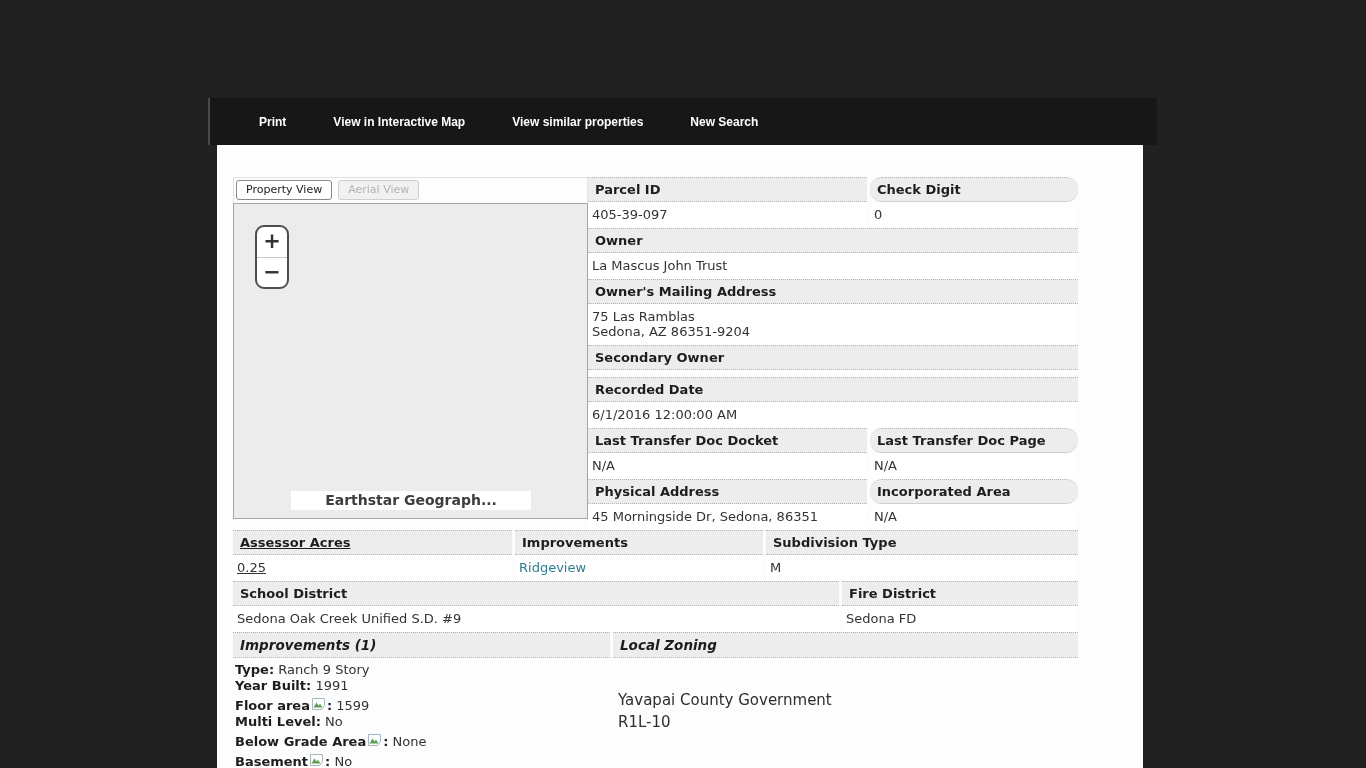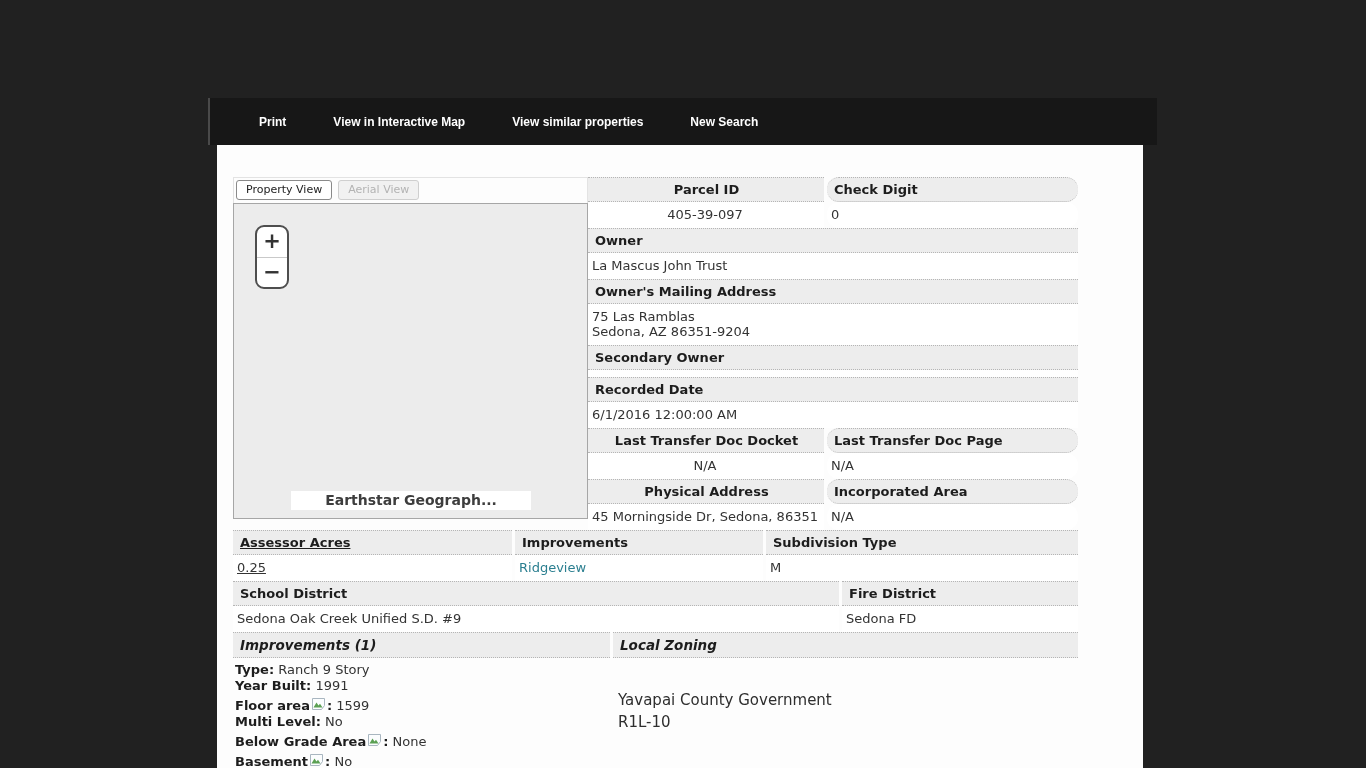--- a/index.html
+++ b/index.html
@@ -66,21 +66,21 @@
   .map-attrib {
     position: absolute; left: 57px; bottom: 8px; width: 240px;
     background: #ffffff; text-align: center;
     font-size: 14px; font-weight: bold; color: #3d3d3d;
     padding: 1px 0 2px 0;
   }
 
   
   .detail-table { width: 490px; flex: none; }
   .drow { display: flex; gap: 3px; }
-  .dcell-1 { width: 236px; flex: none; text-align: center; }
+  .dcell-1 { width: 279px; flex: none; }
   .dcell-2 { flex: 1; border-radius: 12px; }
   .hcell {
     background: #ededed; font-weight: bold; color: #1d1d1d;
     padding: 4px 6px 4px 7px;
     border-top: 1px dotted #b5b5b5; border-bottom: 1px dotted #b5b5b5;
   }
   .vcell { padding: 5px 6px 6px 4px; background: #fff; }
   .vcell.empty { padding: 0; height: 7px; }
 
   

